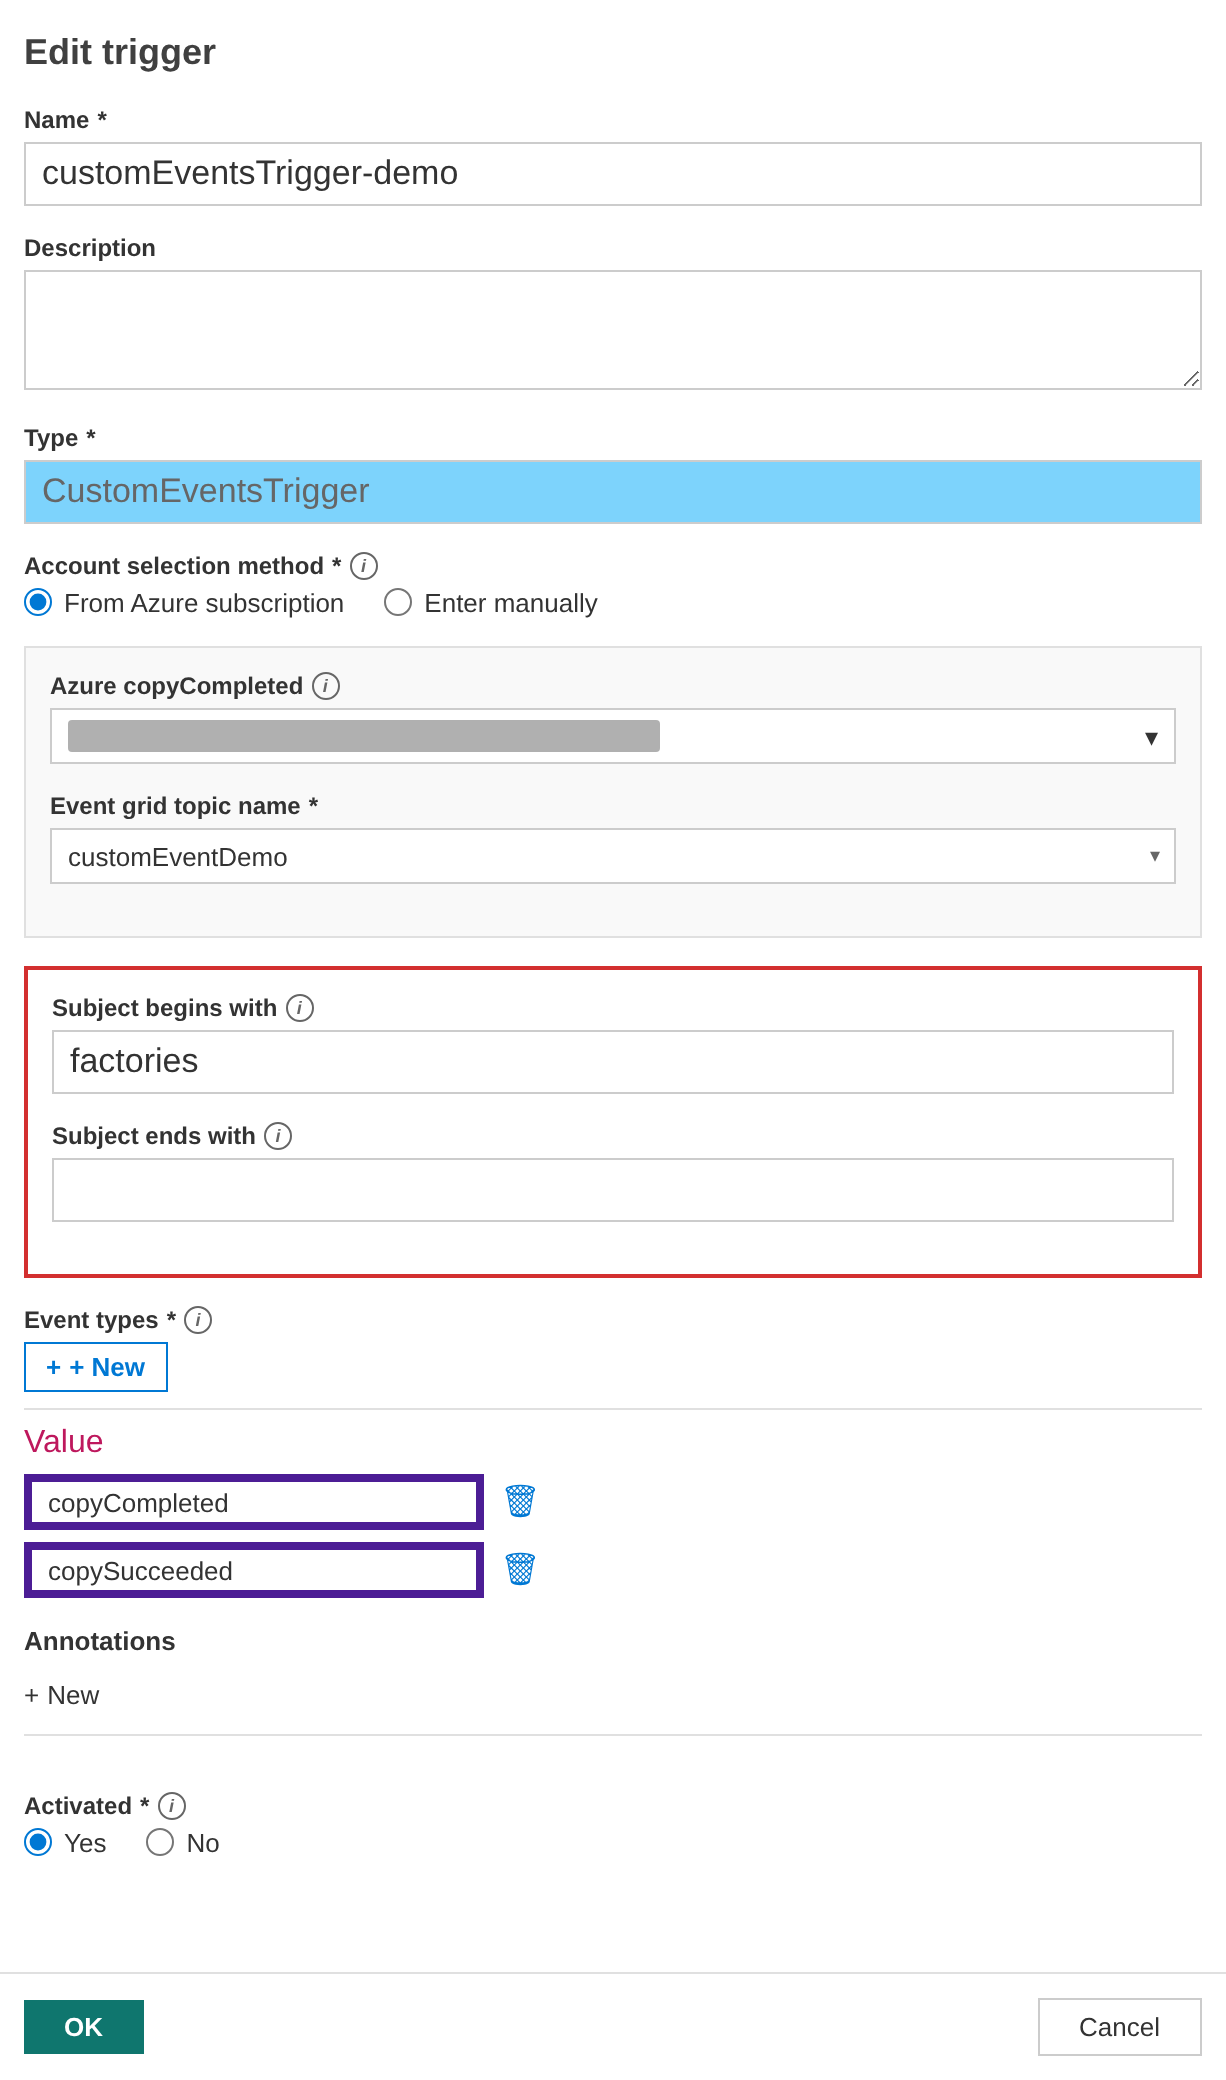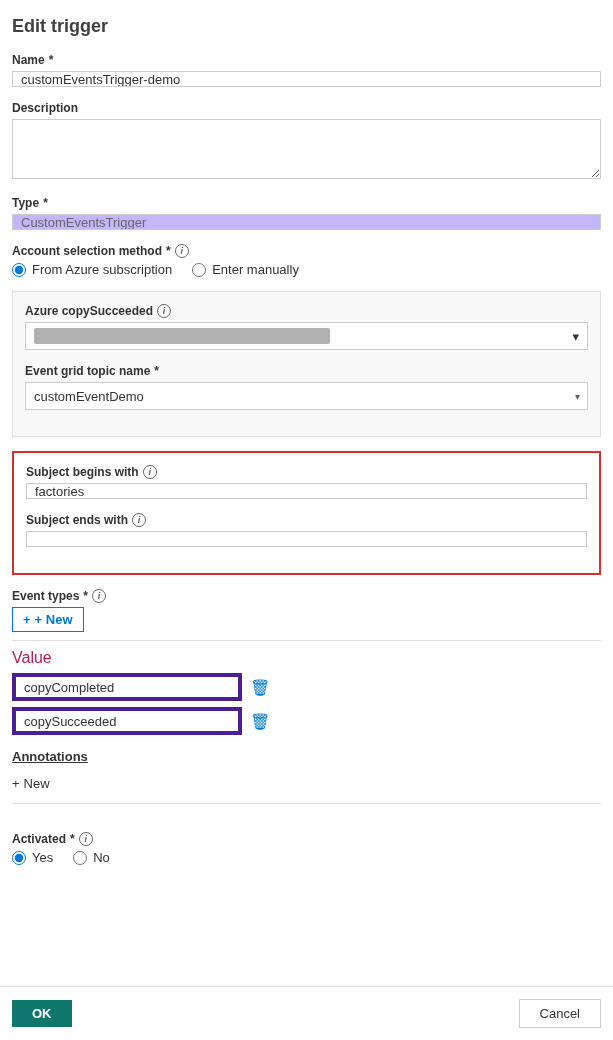--- a/index.html
+++ b/index.html
@@ -47,51 +47,50 @@
       border: 1px solid #666;
       border-radius: 50%;
       font-size: 9px;
       color: #666;
       cursor: pointer;
       font-style: italic;
       font-weight: bold;
     }
     .text-input {
       width: 100%;
-      height: 16px;
+      height: 32px;
       border: 1px solid #ccc;
       padding: 4px 8px;
-      font-size: 13px;
+      font-size: 17px;
       color: #333;
       outline: none;
       background: #fff;
     }
     .text-input.readonly {
-      background: #c4b5fd;
+      background: #7dd3fc;
       color: #666;
     }
     .textarea-input {
       width: 100%;
       height: 60px;
       border: 1px solid #ccc;
       padding: 4px 8px;
       font-size: 13px;
       color: #333;
       outline: none;
       resize: vertical;
     }
     .radio-group {
       display: flex;
       align-items: center;
       gap: 20px;
       margin-top: 4px;
     }
     .radio-option {
       display: flex;
-      align-items: center;
       gap: 6px;
       cursor: pointer;
     }
     .radio-option input[type="radio"] {
       accent-color: #0078d4;
       width: 14px;
       height: 14px;
     }
     .azure-section {
       background: #f9f9f9;
@@ -191,21 +190,20 @@
       cursor: pointer;
       font-size: 16px;
     }
     .divider {
       border: none;
       border-top: 1px solid #e0e0e0;
       margin: 8px 0;
     }
     .annotations-section {
       margin-bottom: 28px;
-      text-decoration: underline;
     }
     .section-title {
       font-size: 13px;
       font-weight: 600;
       margin-bottom: 8px;
     }
     .activated-section {
       margin-bottom: 14px;
     }
     .footer {
@@ -301,21 +299,21 @@
         <input type="radio" name="accountSelection" style="">
         <span>Enter manually</span>
       </label>
     </div>
   </div>
 
   <div class="azure-section">
 
     <div class="field-group">
       <div class="field-label">
-        <span>Azure copySucceeded</span>
+        <span>Azure copyCompleted</span>
         <span class="info-icon">i</span>
       </div>
       <div class="subscription-select">
         <div class="subscription-value">
           <div class="gray-block"></div>
         </div>
         <span>▾</span>
       </div>
     </div>
 

